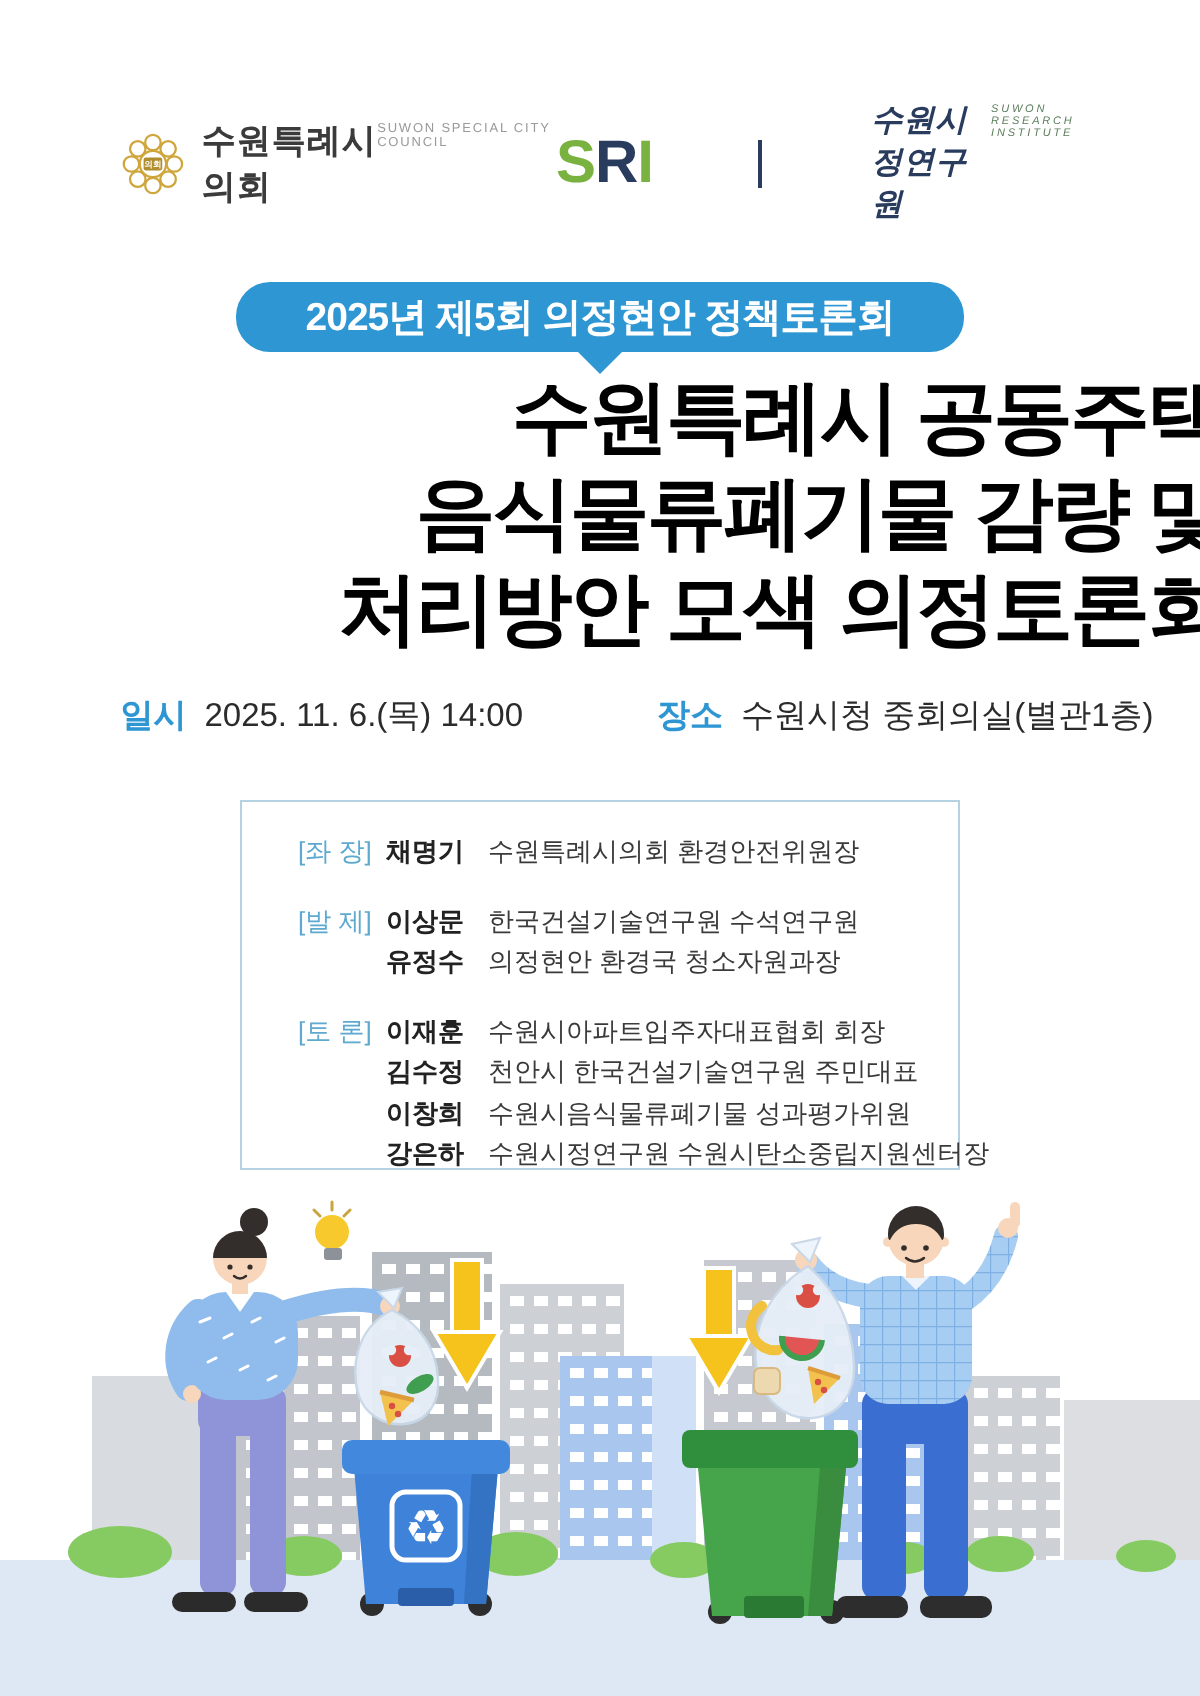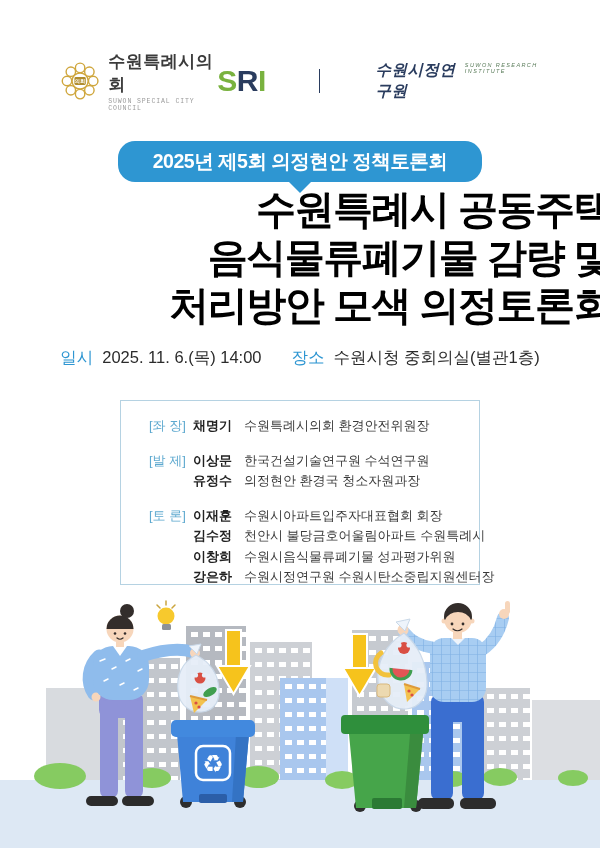--- a/index.html
+++ b/index.html
@@ -3,48 +3,48 @@
 <meta charset="utf-8">
 <style>
   html,body{margin:0;padding:0;background:#fff;}
   .poster{position:relative;width:600px;height:848px;background:#fff;overflow:hidden;
           font-family:"Liberation Sans","DejaVu Sans",sans-serif;}
 
   
   .header{position:absolute;top:50px;left:60px;right:42px;display:flex;
           justify-content:space-between;align-items:center;}
   .logo-left{display:flex;align-items:center;gap:8px;}
-  .logo-left .names{display:flex;flex-direction:column;font-family:Liberation Mono, monospace;}
+  .logo-left .names{display:flex;flex-direction:row;}
   .council-name{font-size:17px;font-weight:bold;color:#3b3b3b;letter-spacing:.5px;}
   .council-sub{font-size:6.5px;color:#9a9a9a;letter-spacing:.9px;margin-top:2px;}
   .logo-right{display:flex;align-items:center;gap:48px;}
   .sri-letters{font-size:30px;font-weight:800;letter-spacing:-.5px;line-height:30px;}
   .sri-s,.sri-i{color:#79b23f;}
   .sri-r{color:#2a3c5e;}
   .sri-divider{width:2px;height:24px;background:#2a3c5e;margin:0 7px 0 5px;}
   .sri-names{display:flex;flex-direction:row;font-style:italic;}
   .sri-name{font-size:15.5px;font-weight:bold;color:#2a3c5e;letter-spacing:.5px;}
   .sri-sub{font-size:5.5px;color:#5b7d5b;letter-spacing:1.4px;margin-top:2px;}
 
   
-  .badge{position:absolute;top:141px;left:118px;width:364px;height:41px;
+  .badge{position:absolute;top:141px;left:118px;width:364px;height:35px;
          background:#2e96d2;border-radius:17px;color:#fff;font-weight:bold;
          font-size:19.5px;display:flex;align-items:center;justify-content:center;
          letter-spacing:-.5px;}
   .badge::after{content:"";position:absolute;left:50%;bottom:-11px;transform:translateX(-50%);
          border-left:12px solid transparent;border-right:12px solid transparent;
          border-top:12px solid #2e96d2;}
 
   
   .title{position:absolute;top:185px;left:0;width:100%;text-align:right;
          color:#000000;font-weight:800;font-size:40px;line-height:48px;letter-spacing:-1.5px;padding-left:12px;}
 
   
   .meta{position:absolute;top:347px;left:0;width:100%;text-align:center;font-size:16.5px;}
-  .meta .lbl{color:#2e96d2;font-weight:normal;margin-right:9px;}
+  .meta .lbl{color:#2e96d2;font-weight:bold;margin-right:9px;margin-left:37px;}
   .meta .val{color:#2b2b2b;}
   .meta .gap{display:inline-block;width:30px;}
 
   
   .panel{position:absolute;top:400px;left:120px;width:360px;height:185px;
          border:1.5px solid #b5d2e2;background:#fff;box-sizing:border-box;
          padding:15px 0 0 28px;}
   .prow{display:flex;font-size:13px;line-height:20.5px;white-space:nowrap;}
   .prow.group-gap{margin-top:14px;}
   .prole{width:44px;color:#5ea9cf;flex:0 0 auto;}
@@ -128,21 +128,21 @@
       <span class="pdesc">의정현안 환경국 청소자원과장</span>
     </div>
     <div class="prow group-gap">
       <span class="prole">[토 론]</span>
       <span class="pname">이재훈</span>
       <span class="pdesc">수원시아파트입주자대표협회 회장</span>
     </div>
     <div class="prow">
       <span class="prole"></span>
       <span class="pname">김수정</span>
-      <span class="pdesc">천안시 불당금호어울림아파트 수원특례시</span>
+      <span class="pdesc">천안시 한국건설기술연구원 주민대표</span>
     </div>
     <div class="prow">
       <span class="prole"></span>
       <span class="pname">이창희</span>
       <span class="pdesc">수원시음식물류폐기물 성과평가위원</span>
     </div>
     <div class="prow">
       <span class="prole"></span>
       <span class="pname">강은하</span>
       <span class="pdesc">수원시정연구원 수원시탄소중립지원센터장</span>

